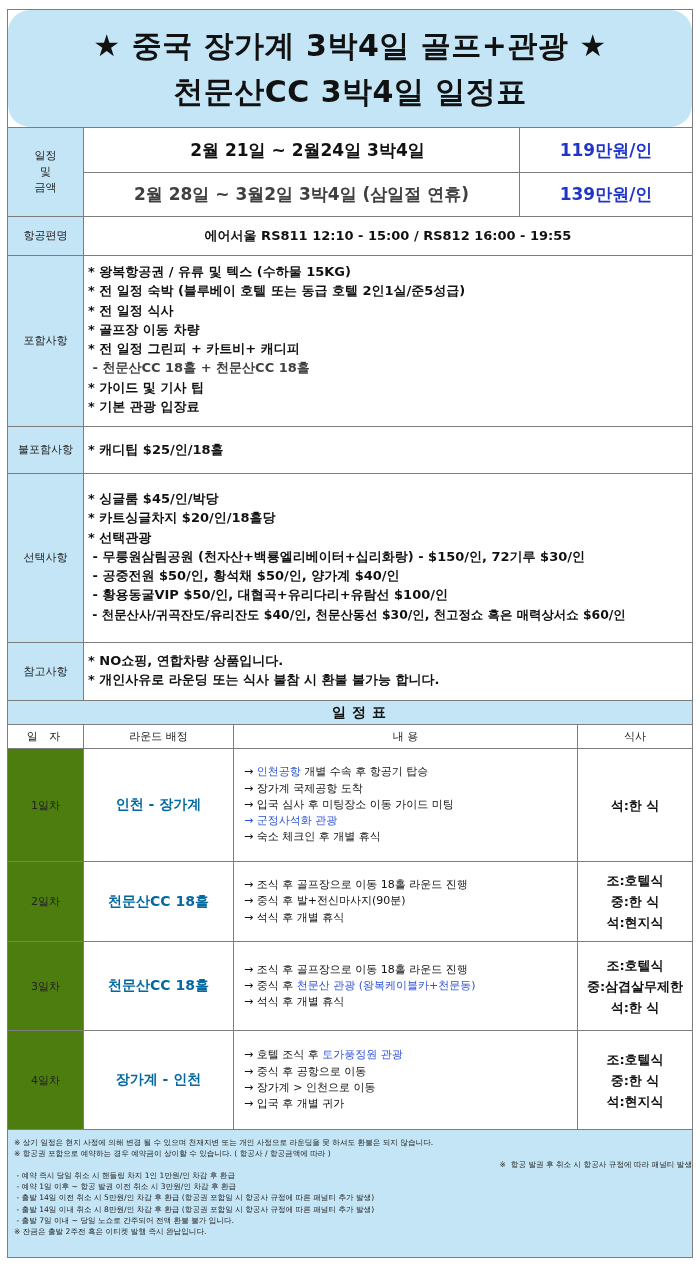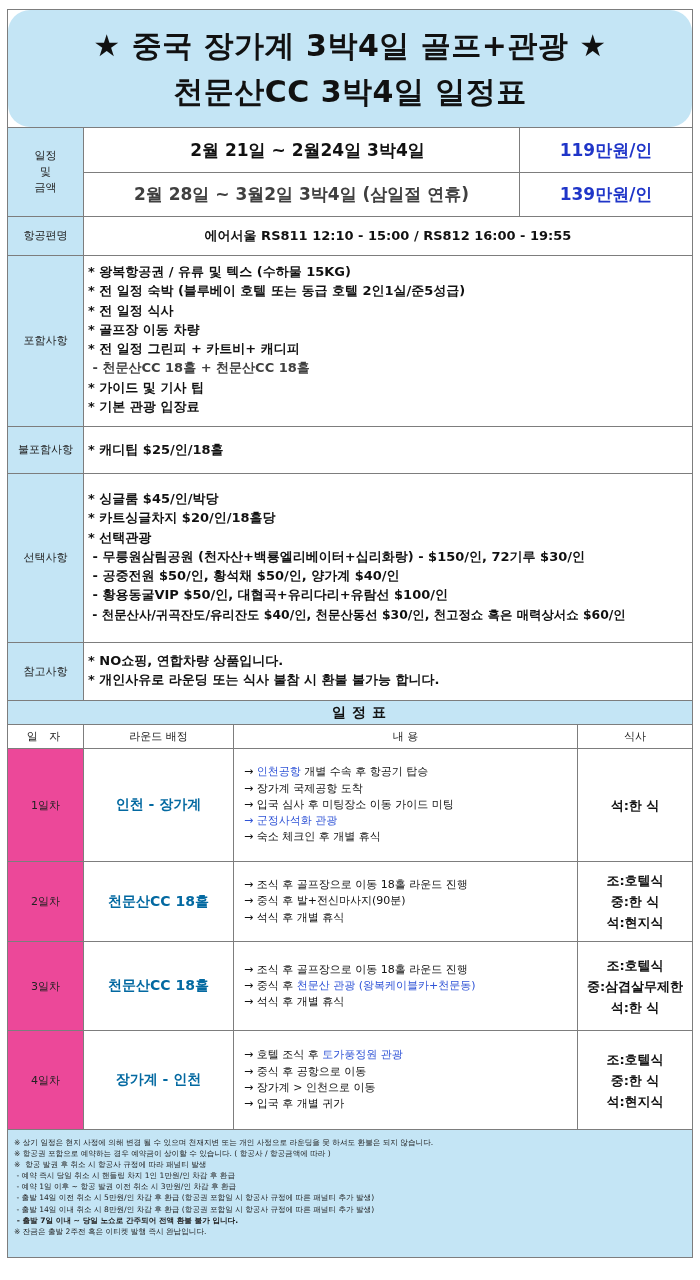--- a/index.html
+++ b/index.html
@@ -25,21 +25,21 @@
     .sch-head { display: flex; height: 24px; border-top: 1px solid #7d7d7d; font-size: 11px; color: #222; }
     .sch-head div { display: flex; align-items: center; justify-content: center; border-right: 1px solid #7d7d7d; }
     .sch-head div:last-child { border-right: none; }
     .c1 { width: 76px; flex: 0 0 76px; }
     .c2 { width: 150px; flex: 0 0 150px; }
     .c3 { width: 344px; flex: 0 0 344px; }
     .c4 { flex: 1; }
     .sch-row { display: flex; border-top: 1px solid #7d7d7d; }
     .sch-row > div { border-right: 1px solid #7d7d7d; display: flex; align-items: center; }
     .sch-row > div:last-child { border-right: none; }
-    .sch-row .c1 { justify-content: center; background: #ec4899; font-size: 11px; color: #222; }
+    .sch-row .c1 { justify-content: center; background: #4d7c0f; font-size: 11px; color: #222; }
     .sch-row .c2 { justify-content: center; font-weight: bold; font-size: 14px; color: #0369a1; }
     .sch-row .c3 { padding-left: 10px; font-size: 11px; line-height: 16.3px; flex-direction: column; align-items: flex-start; justify-content: center; }
     .sch-row .c4 { justify-content: center; flex-direction: column; font-weight: bold; font-size: 13px; line-height: 21px; text-align: center; }
     .notes { background: #c4e5f5; border-top: 1px solid #7d7d7d; padding: 7px 0 12px 6px; font-size: 7.6px; line-height: 11.1px; color: #222; height: 128px; }
     .notes .n { white-space: nowrap; }
   </style>
 </head>
 <body>
 
 <div class="frame">
@@ -182,22 +182,22 @@
     <div class="c4">
       <div>조:호텔식</div>
       <div>중:한 식</div>
       <div>석:현지식</div>
     </div>
   </div>
 
   <div class="notes">
     <div class="n" style="white-space:pre;">※ 상기 일정은 현지 사정에 의해 변경 될 수 있으며 천재지변 또는 개인 사정으로 라운딩을 못 하셔도 환불은 되지 않습니다.</div>
     <div class="n" style="white-space:pre;">※ 항공권 포함으로 예약하는 경우 예약금이 상이할 수 있습니다. ( 항공사 / 항공금액에 따라 )</div>
-    <div class="n" style="white-space:pre;">※  항공 발권 후 취소 시 항공사 규정에 따라 패널티 발생</div>
+    <div class="n" style="white-space:pre;text-align:right;">※  항공 발권 후 취소 시 항공사 규정에 따라 패널티 발생</div>
     <div class="n" style="white-space:pre;"> - 예약 즉시 당일 취소 시 핸들링 차지 1인 1만원/인 차감 후 환급</div>
     <div class="n" style="white-space:pre;"> - 예약 1일 이후 ~ 항공 발권 이전 취소 시 3만원/인 차감 후 환급</div>
     <div class="n" style="white-space:pre;"> - 출발 14일 이전 취소 시 5만원/인 차감 후 환급 (항공권 포함일 시 항공사 규정에 따른 패널티 추가 발생)</div>
     <div class="n" style="white-space:pre;"> - 출발 14일 이내 취소 시 8만원/인 차감 후 환급 (항공권 포함일 시 항공사 규정에 따른 패널티 추가 발생)</div>
-    <div class="n" style="white-space:pre;font-weight:bold;"> - 출발 7일 이내 ~ 당일 노쇼로 간주되어 전액 환불 불가 입니다.</div>
+    <div class="n" style="white-space:pre;"> - 출발 7일 이내 ~ 당일 노쇼로 간주되어 전액 환불 불가 입니다.</div>
     <div class="n" style="white-space:pre;">※ 잔금은 출발 2주전 혹은 이티켓 발행 즉시 완납입니다.</div>
   </div>
 
 </div>
 
 </body></html>

